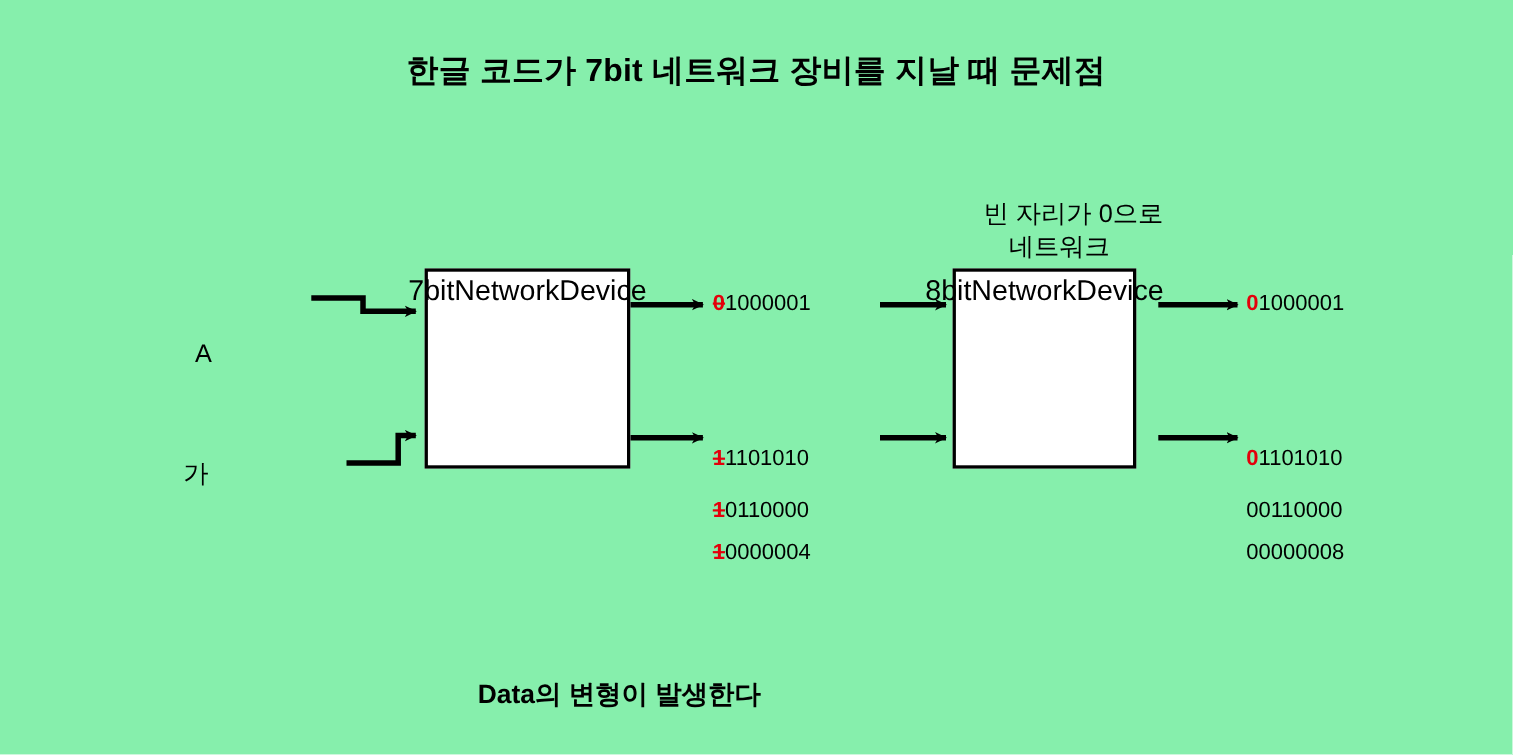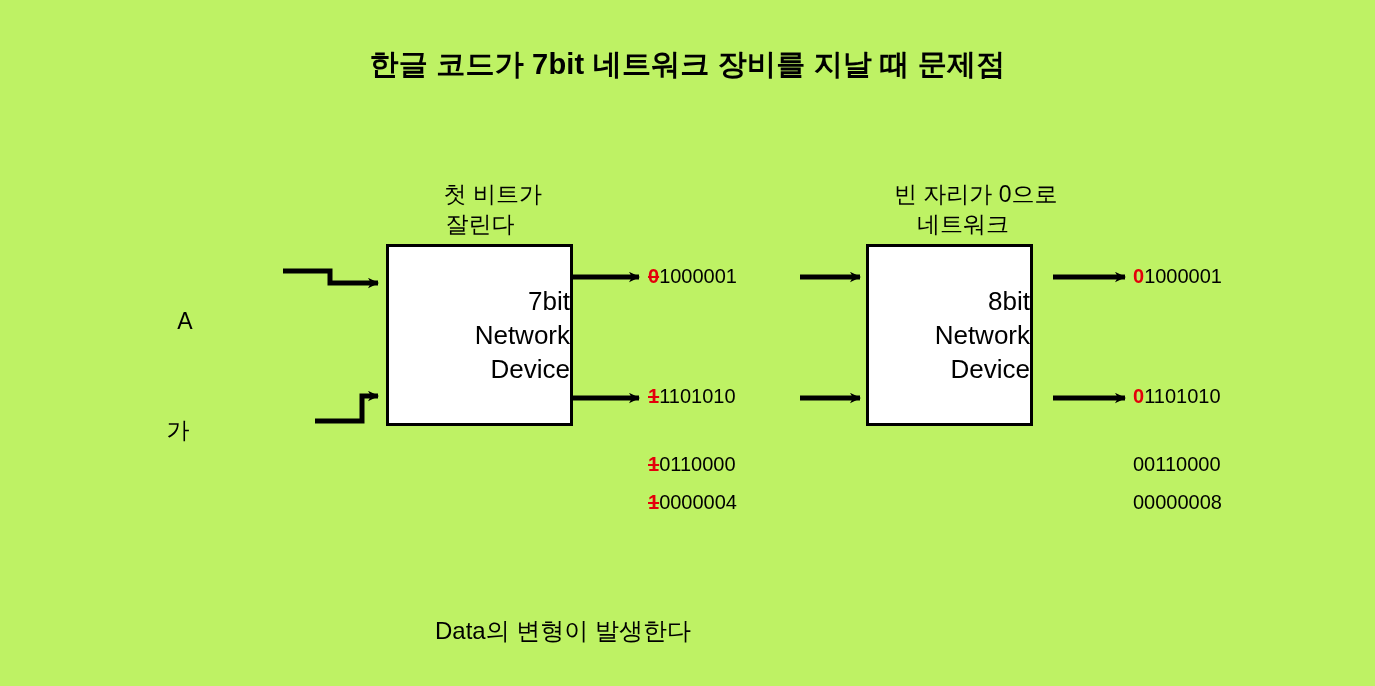--- a/index.html
+++ b/index.html
@@ -8,21 +8,21 @@
     background: #ffffff;
   }
   body {
     font-family: "Liberation Sans", sans-serif;
     color: #000000;
   }
   #canvas {
     position: relative;
     width: 1375px;
     height: 686px;
-    background: #bef264;
+    background: #86efac;
     overflow: hidden;
   }
   #svg-layer {
     position: absolute;
     left: 0;
     top: 0;
     width: 1375px;
     height: 686px;
   }
   .abs {
@@ -37,38 +37,38 @@
     font-size: 29px;
     font-weight: bold;
     letter-spacing: 0.2px;
   }
   .footer {
     left: 0;
     top: 615px;
     width: 1126px;
     text-align: center;
     font-size: 24px;
-    font-weight: normal;
+    font-weight: bold;
   }
   .note {
     font-size: 23px;
     text-align: center;
     line-height: 1.33;
   }
   .note-1 { left: 370px; top: 148px; width: 220px; }
   .note-2 { left: 838px; top: 148px; width: 250px; }
 
   .box {
     position: absolute;
     border: 3px solid #000000;
     background: #ffffff;
     box-sizing: border-box;
     display: flex;
-    flex-direction: column;
-    align-items: flex-end;
+    flex-direction: row;
+    align-items: flex-start;
     justify-content: center;
     font-size: 26px;
     line-height: 1.32;
     text-align: center;
   }
   .box-1 { left: 386px; top: 244px; width: 187px; height: 182px; }
   .box-2 { left: 866px; top: 244px; width: 167px; height: 182px; }
 
   .leftlabel {
     text-align: center;
@@ -79,21 +79,21 @@
   .left-ga { left: 48px;  top: 352px; width: 260px; }
 
   .bits {
     font-size: 20px;
     letter-spacing: 0px;
   }
   .mid-col  { left: 648px; }
   .right-col{ left: 1133px; }
 
   .r1 { top: 265px; }
-  .r2 { top: 385px; }
+  .r2 { top: 406px; }
   .r3 { top: 453px; }
   .r4 { top: 491px; }
 
   .red-strike {
     color: #E4000B;
     text-decoration: line-through;
     text-decoration-thickness: 2px;
     font-weight: bold;
   }
   .red-bold {
@@ -125,24 +125,20 @@
 
     <path d="M800,277 L860,277" stroke="#000000" stroke-width="5" fill="none" marker-end="url(#ah)"></path>
 
     <path d="M800,398 L860,398" stroke="#000000" stroke-width="5" fill="none" marker-end="url(#ah)"></path>
 
     <path d="M1053,277 L1125,277" stroke="#000000" stroke-width="5" fill="none" marker-end="url(#ah)"></path>
 
     <path d="M1053,398 L1125,398" stroke="#000000" stroke-width="5" fill="none" marker-end="url(#ah)"></path>
   </svg>
 
-  <div class="abs note note-1">
-    <span>첫 비트가
-잘린다</span>
-  </div>
   <div class="abs note note-2">
     <span>빈 자리가 0으로
 네트워크</span>
   </div>
 
   <div class="abs leftlabel left-a">
     <div>A</div>
   </div>
 
   <div class="abs leftlabel left-ga">

